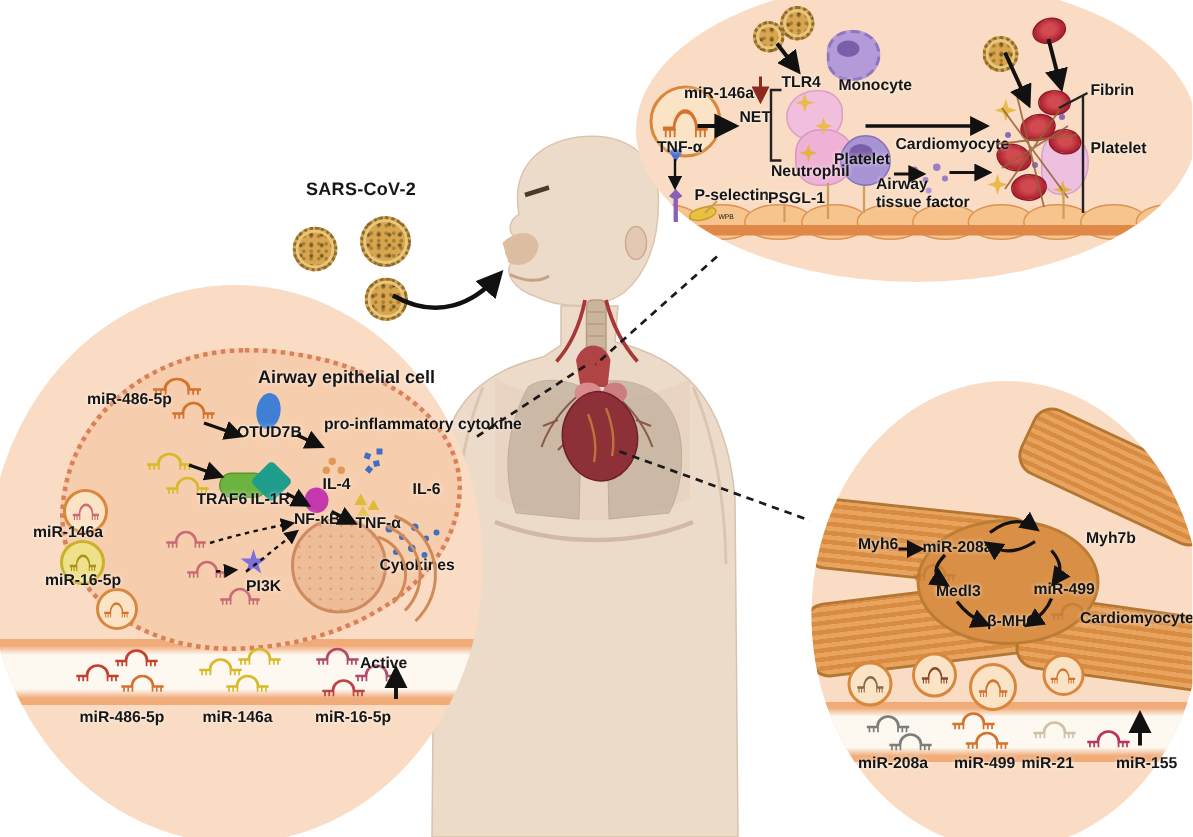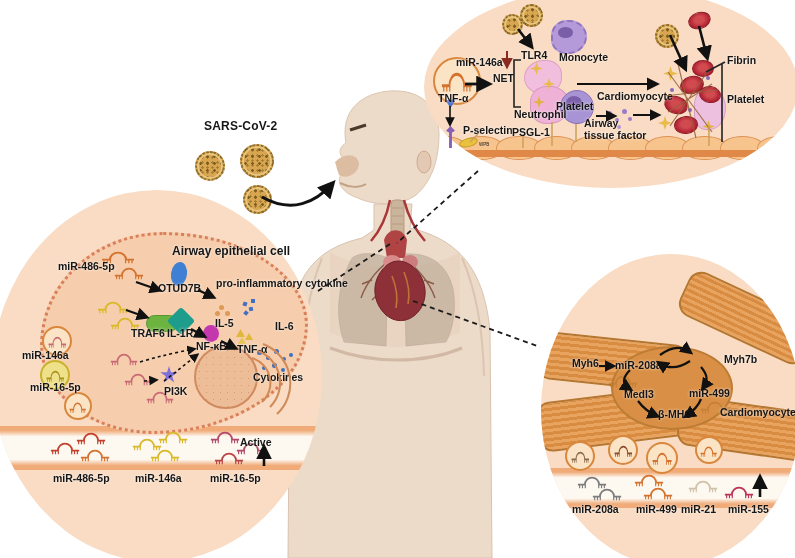--- a/index.html
+++ b/index.html
@@ -291,21 +291,21 @@
         <path d="M3 11v4 M6.2 11v4 M9.4 11v4 M24.6 11v4 M27.8 11v4 M31 11v4" stroke="currentColor" stroke-width="1.3" fill="none"></path>
       </svg></span>
 
   <div class="lbl" style="left:140px;top:245px;font-size:12px;margin-left:32px;">Airway epithelial cell</div>
   <div class="lbl" style="left:58px;top:260px;">miR-486-5p</div>
   <div class="lbl" style="left:158px;top:282px;">OTUD7B</div>
   <div class="lbl" style="left:216px;top:277px;">pro-inflammatory cytokine</div>
   <div class="lbl" style="left:131px;top:327px;">TRAF6</div>
   <div class="lbl" style="left:167px;top:327px;">IL-1R</div>
   <div class="lbl" style="left:196px;top:340px;">NF-κB</div>
-  <div class="lbl" style="left:215px;top:317px;">IL-5</div>
+  <div class="lbl" style="left:215px;top:317px;">IL-4</div>
   <div class="lbl" style="left:243px;top:320px;padding-left:32px;">IL-6</div>
   <div class="lbl" style="left:237px;top:343px;">TNF-α</div>
   <div class="lbl" style="left:164px;top:385px;">PI3K</div>
   <div class="lbl" style="left:253px;top:371px;">Cytokines</div>
   <div class="lbl" style="left:22px;top:349px;">miR-146a</div>
   <div class="lbl" style="left:30px;top:381px;">miR-16-5p</div>
   <div class="lbl" style="left:240px;top:436px;">Active</div>
   <div class="lbl" style="left:53px;top:472px;">miR-486-5p</div>
   <div class="lbl" style="left:135px;top:472px;">miR-146a</div>
   <div class="lbl" style="left:210px;top:472px;">miR-16-5p</div>
@@ -370,21 +370,21 @@
   <div class="lbl" style="left:572px;top:357px;">Myh6</div>
   <div class="lbl" style="left:615px;top:359px;">miR-208a</div>
   <div class="lbl" style="left:696px;top:353px;margin-left:28px;">Myh7b</div>
   <div class="lbl" style="left:624px;top:388px;">Medl3</div>
   <div class="lbl" style="left:689px;top:387px;">miR-499</div>
   <div class="lbl" style="left:658px;top:408px;">β-MHC</div>
   <div class="lbl" style="left:720px;top:406px;">Cardiomyocyte</div>
   <div class="lbl" style="left:572px;top:503px;">miR-208a</div>
   <div class="lbl" style="left:636px;top:503px;">miR-499</div>
   <div class="lbl" style="left:681px;top:503px;">miR-21</div>
-  <div class="lbl" style="left:716px;top:503px;padding-left:12px;">miR-155</div>
+  <div class="lbl" style="left:732px;top:503px;padding-left:12px;">miR-155</div>
 
   <svg id="overlay" width="795" height="558" viewBox="0 0 795 558">
     <defs>
       <marker id="ah" markerWidth="6" markerHeight="6" refX="4.2" refY="3" orient="auto">
         <path d="M0,0 L6,3 L0,6 Z" fill="#111"></path>
       </marker>
       <marker id="ahr" markerWidth="6" markerHeight="6" refX="4.2" refY="3" orient="auto">
         <path d="M0,0 L6,3 L0,6 Z" fill="#8a2a20"></path>
       </marker>
     </defs>

